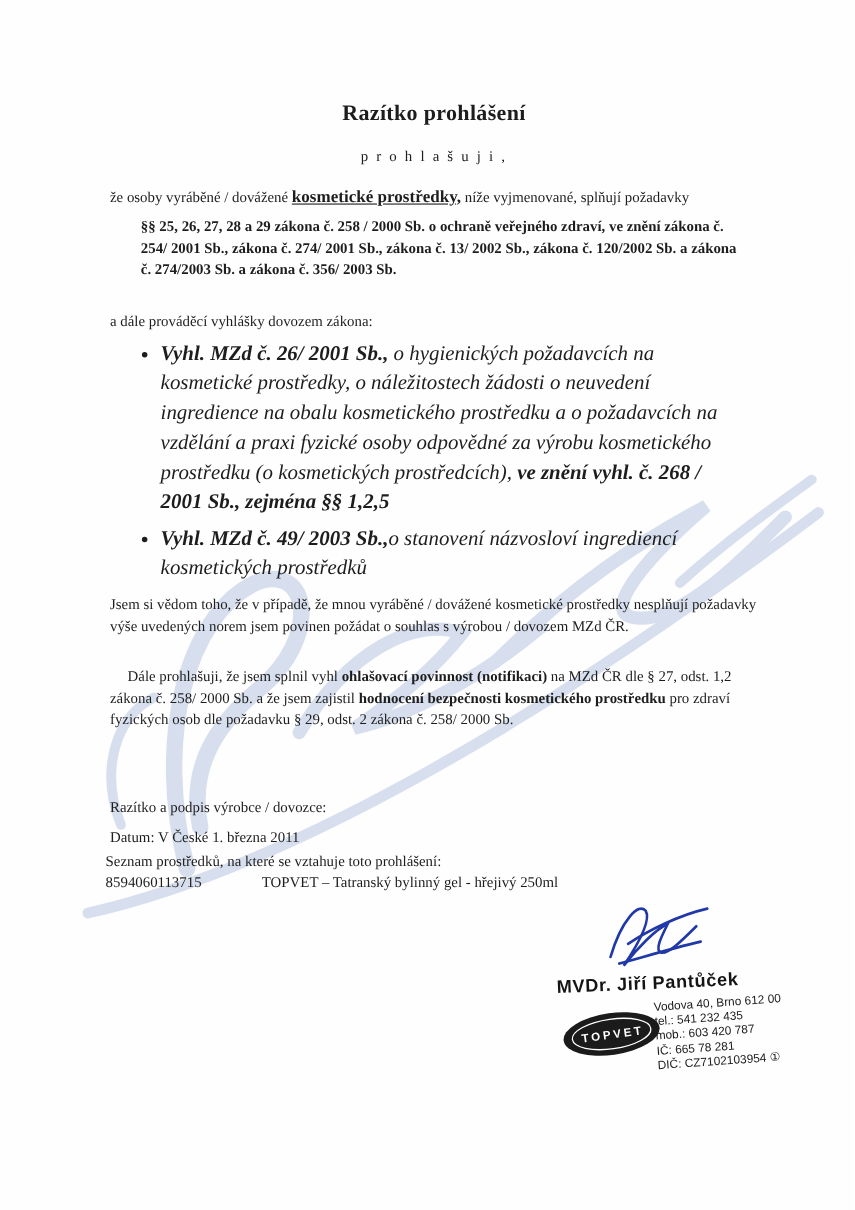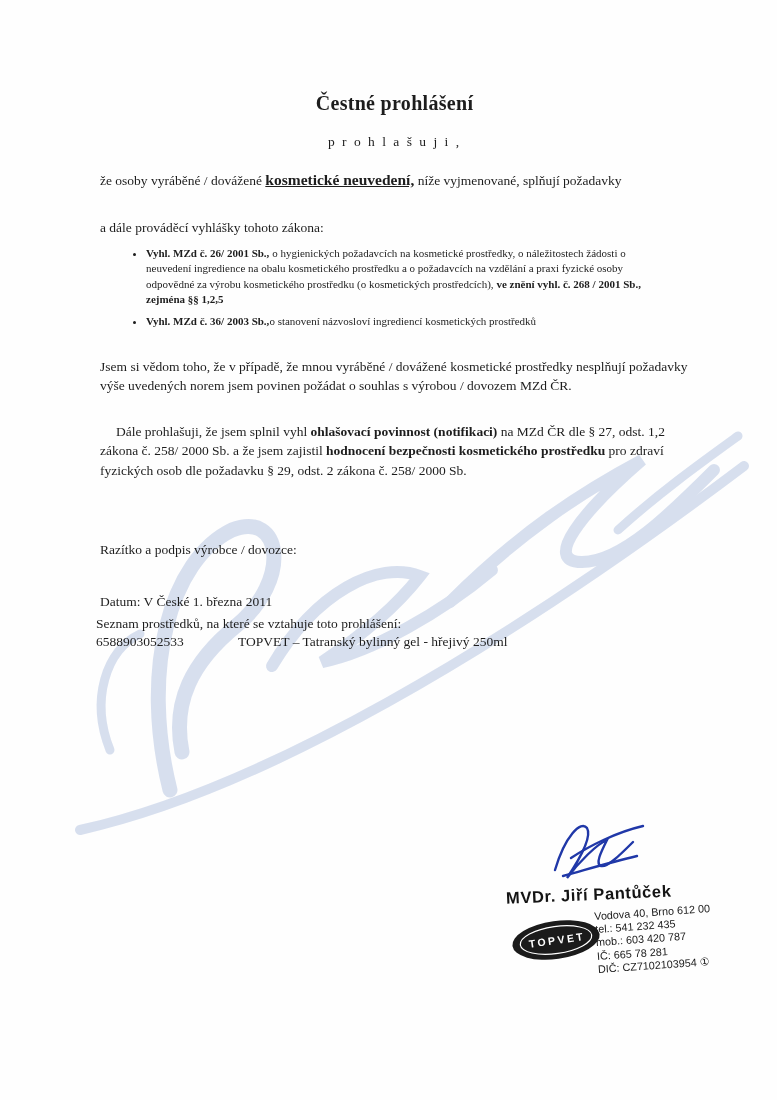--- a/index.html
+++ b/index.html
@@ -18,25 +18,25 @@
   p{margin:0;font-size:13.5px;line-height:1.45;}
   .center{text-align:center;}
   .bold{font-weight:bold;}
   .intro{margin-top:28px;}
   .declare{margin-top:17px;font-weight:normal;letter-spacing:2px;font-size:13.5px;}
   .para1{margin-top:17px;max-width:604px;}
   .para1 .bigbold{font-weight:bold;font-size:15.5px;text-decoration:underline;}
   .law{margin-top:5px;margin-left:28px;max-width:548px;font-weight:bold;}
   .vyhl-intro{margin-top:27px;}
   ul.decrees{margin:8px 0 0 0;padding:0 0 0 46px;}
-  ul.decrees li{font-size:11px;line-height:1.42;max-width:522px;margin-bottom:6px;}
-  .awareness{margin-top:27px;max-width:606px;}
+  ul.decrees li{font-size:19px;line-height:1.42;max-width:522px;margin-bottom:6px;font-style:italic;}
+  .awareness{margin-top:9px;max-width:606px;}
   .notif{margin-top:26px;max-width:612px;text-indent:16px;}
   .stamp-label{margin-top:60px;}
-  .date-line{margin-top:32px;}
+  .date-line{margin-top:8px;}
   .products-intro{margin-top:2px;margin-left:-4px;}
   .product-row{font-size:13.5px;line-height:1.3;margin-left:-4px;}
   .product-row .code{display:inline-block;width:142px;}
   
   .sig-area{position:absolute;z-index:3;left:0;top:0;width:777px;height:1100px;pointer-events:none;}
   .signature-svg{position:absolute;left:545px;top:812px;}
   .person-name{
     position:absolute;left:506px;top:884px;width:220px;
     font-family:"Liberation Sans", sans-serif;font-weight:bold;
     font-size:16.5px;letter-spacing:.6px;color:#141414;
@@ -60,47 +60,48 @@
       <path stroke-width="12" d="M252,436 C296,362 358,330 400,346 C372,382 332,412 302,432 C352,422 422,382 472,340"></path>
       <path stroke-width="12" d="M430,372 C500,302 562,262 622,230 C562,282 522,332 562,332 C602,332 652,282 694,240"></path>
       <path stroke-width="10" d="M60,600 C240,560 480,420 724,236"></path>
       <path stroke-width="9" d="M598,300 C640,262 682,232 718,206"></path>
       <path stroke-width="9" d="M90,520 C70,470 86,420 120,404"></path>
     </g>
   </svg>
 
   <div class="content">
 
-    <h1 class="title">Čestné prohlášení</h1>
+    <h1 class="title">Razítko prohlášení</h1>
 
 
     <p class="declare center">p r o h l a š u j i ,</p>
 
-    <p class="para1"><span>že osoby vyráběné / dovážené </span><span class="bigbold">kosmetické neuvedení,</span><span>  níže vyjmenované, splňují požadavky</span></p>
+    <p class="para1"><span>že osoby vyráběné / dovážené </span><span class="bigbold">kosmetické prostředky,</span><span>  níže vyjmenované, splňují požadavky</span></p>
 
+    <p class="law">§§ 25, 26, 27, 28 a 29 zákona č. 258 / 2000 Sb. o ochraně veřejného zdraví, ve znění zákona č. 254/ 2001 Sb., zákona č. 274/ 2001 Sb., zákona č. 13/ 2002 Sb., zákona č. 120/2002 Sb. a zákona č. 274/2003 Sb. a zákona č. 356/ 2003 Sb.</p>
 
-    <p class="vyhl-intro">a dále prováděcí vyhlášky tohoto zákona:</p>
+    <p class="vyhl-intro">a dále prováděcí vyhlášky dovozem zákona:</p>
 
     <ul class="decrees">
       <li><span class="bold">Vyhl. MZd č. 26/ 2001 Sb.,</span><span> o hygienických požadavcích na kosmetické prostředky, o náležitostech žádosti o neuvedení ingredience na obalu kosmetického prostředku a o požadavcích na vzdělání a praxi fyzické osoby odpovědné za výrobu kosmetického prostředku (o kosmetických prostředcích), </span><span class="bold">ve znění vyhl. č. 268 / 2001 Sb., zejména §§ 1,2,5</span></li>
-      <li><span class="bold">Vyhl. MZd č. 36/ 2003 Sb.,</span><span>o stanovení názvosloví ingrediencí kosmetických prostředků</span><span class="bold"></span></li>
+      <li><span class="bold">Vyhl. MZd č. 49/ 2003 Sb.,</span><span>o stanovení názvosloví ingrediencí kosmetických prostředků</span><span class="bold"></span></li>
     </ul>
 
     <p class="awareness">Jsem si vědom toho, že v případě, že mnou vyráběné / dovážené kosmetické prostředky nesplňují požadavky výše uvedených norem jsem povinen požádat o souhlas s výrobou / dovozem MZd ČR.</p>
 
     <p class="notif"><span>Dále prohlašuji, že jsem splnil vyhl </span><span class="bold">ohlašovací povinnost  (notifikaci)</span><span> na MZd ČR dle § 27, odst. 1,2 zákona č. 258/ 2000 Sb. a že jsem zajistil </span><span class="bold">hodnocení bezpečnosti kosmetického prostředku</span><span> pro zdraví fyzických osob dle požadavku § 29, odst. 2 zákona č. 258/ 2000 Sb.</span></p>
 
     <p class="stamp-label">Razítko a podpis výrobce / dovozce:</p>
 
     <p class="date-line">Datum: V České 1. března 2011</p>
 
     <p class="products-intro">Seznam prostředků, na které se vztahuje toto prohlášení:</p>
 
     <div class="product-row">
-      <span class="code">6588903052533</span><span>TOPVET – Tatranský bylinný gel - hřejivý 250ml</span>
+      <span class="code">8594060113715</span><span>TOPVET – Tatranský bylinný gel - hřejivý 250ml</span>
     </div>
 
   </div>
 
   <div class="sig-area">
 
     <svg class="signature-svg" width="110" height="80" viewBox="0 0 110 80">
       <g fill="none" stroke="#2038a8" stroke-width="2.4" stroke-linecap="round">
         <path d="M10,58 C20,24 36,8 42,16 C48,26 30,54 22,66 C34,50 52,32 62,28 C56,40 50,52 56,54 C62,56 76,42 88,30"></path>
         <path d="M26,46 C44,34 72,20 98,14"></path>

